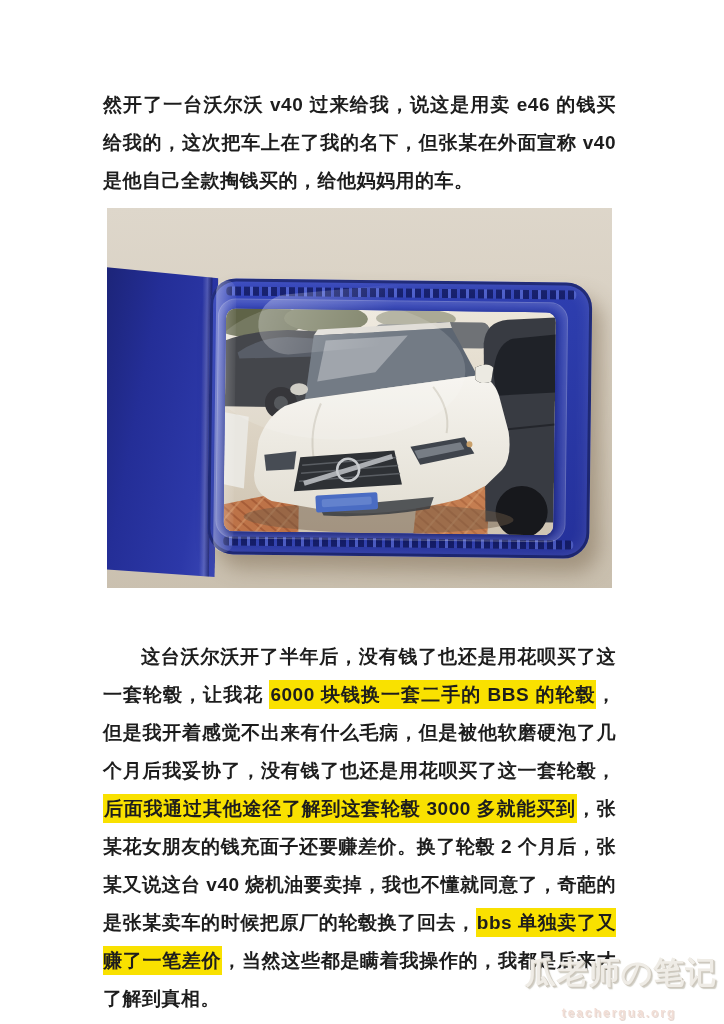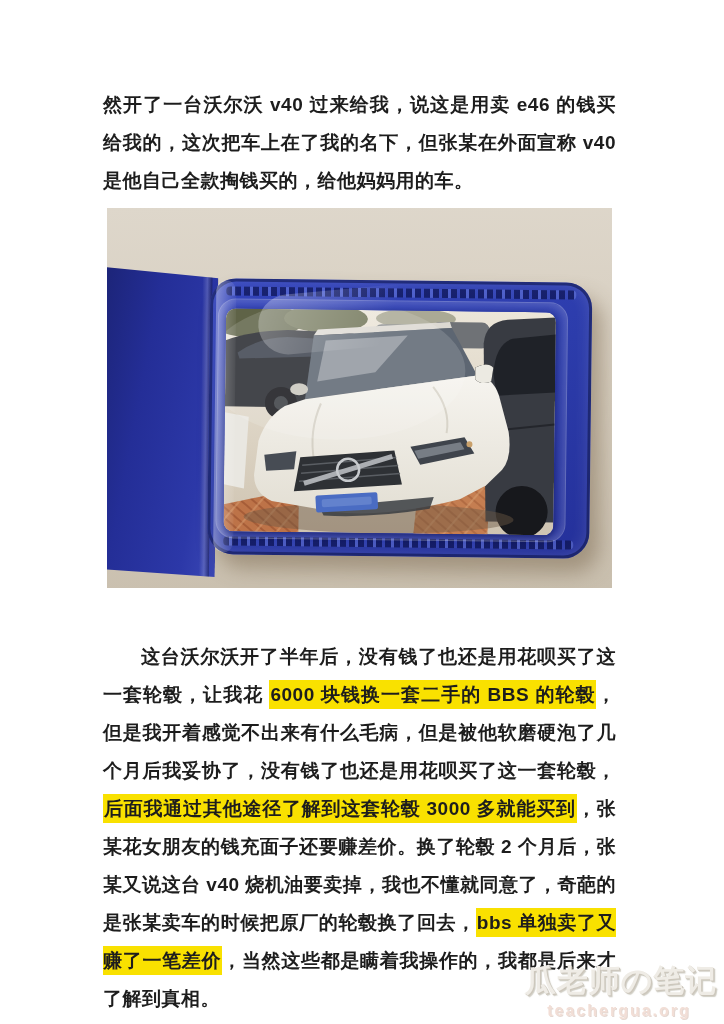--- a/index.html
+++ b/index.html
@@ -67,21 +67,21 @@
   
   .watermark{position:absolute;right:12px;bottom:4px;width:186px;text-align:center;}
   .wm-row{display:flex;align-items:center;justify-content:center;gap:4px;}
   .wm-title{
     font-size:31px;font-weight:700;letter-spacing:1px;
     color:var(--wm_title,#efece6);
     text-shadow:1px 1px 0 #ccc6bb,2px 2px 1px rgba(170,165,150,.55);
     white-space:nowrap;
   }
   .wm-url{
-    font-size:16px;font-weight:700;letter-spacing:2px;margin-top:0px;
+    font-size:12px;font-weight:700;letter-spacing:2px;margin-top:12px;
     color:var(--wm_url,#f2ded6);
     text-shadow:1px 1px 0 rgba(210,190,180,.6);
   }
 </style>
 </head>
 <body>
 
 <div class="page">
 
   <div class="textblock" id="para1">

